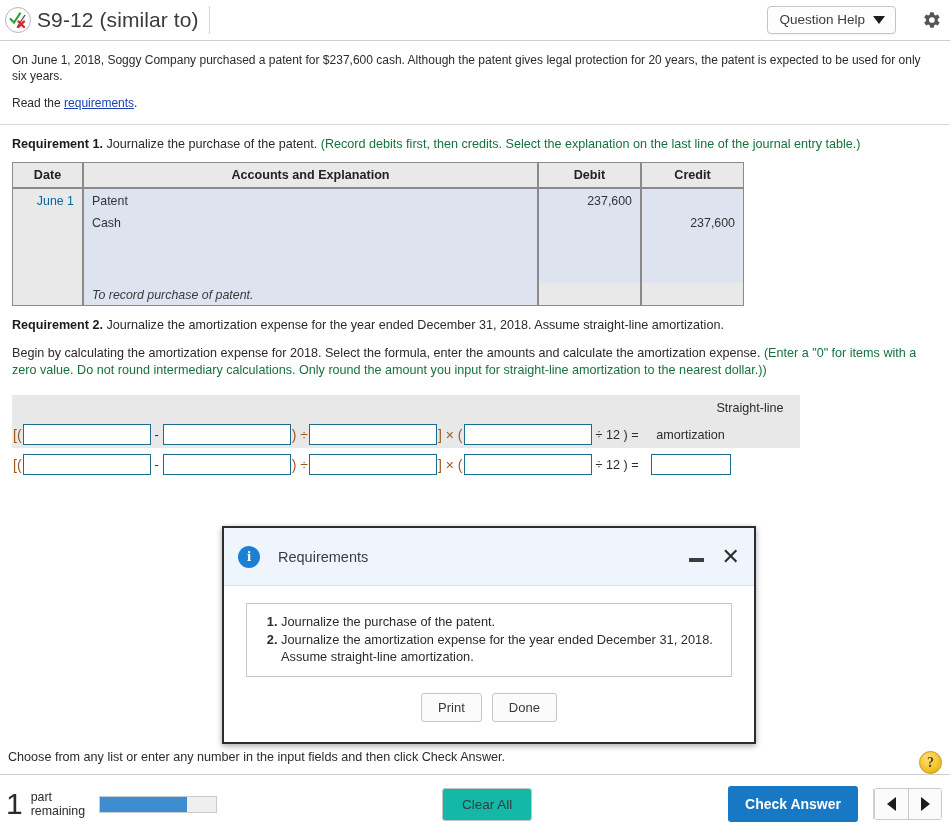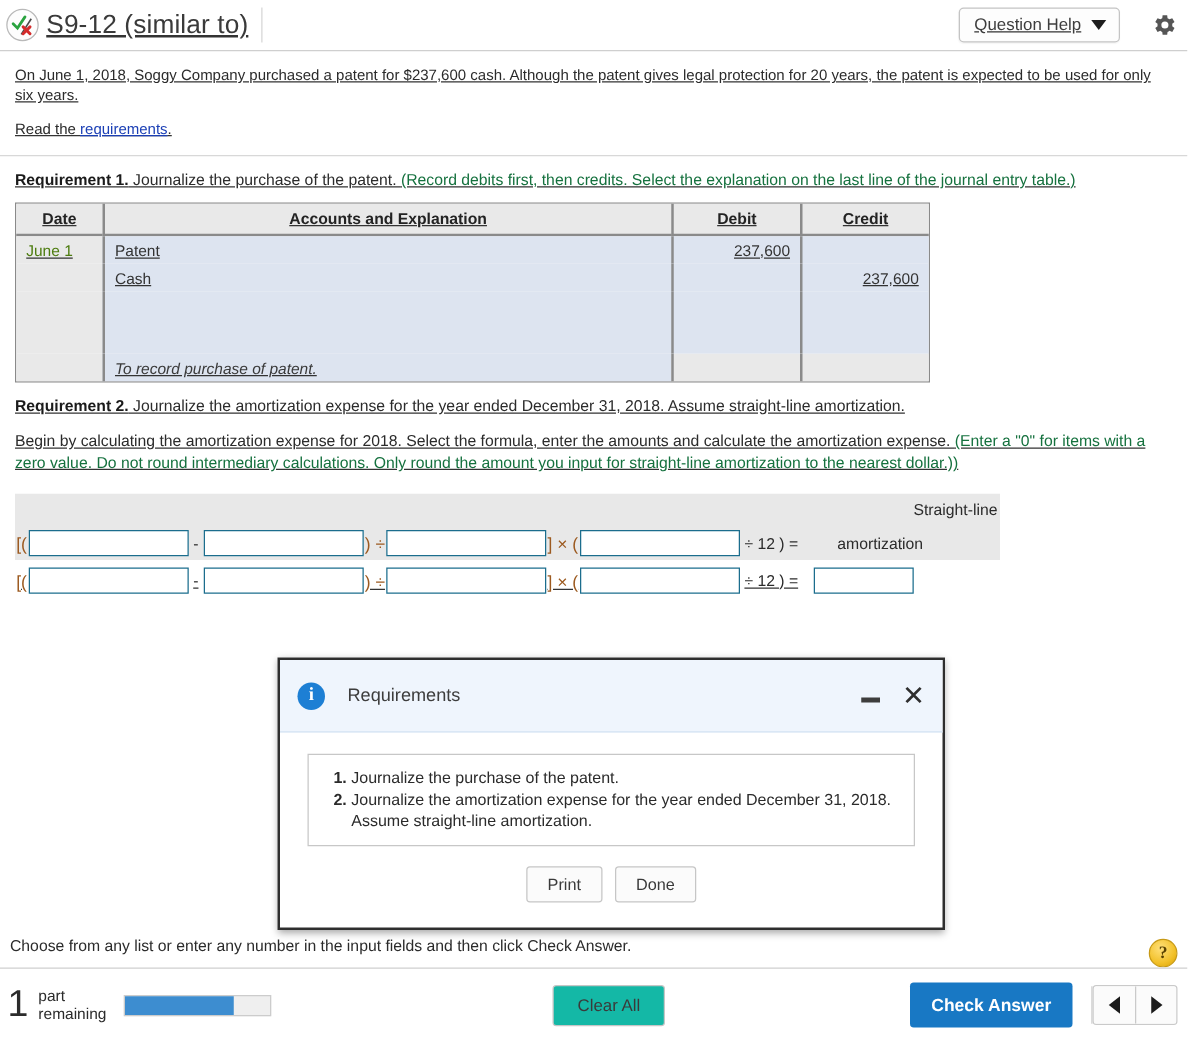--- a/index.html
+++ b/index.html
@@ -4,21 +4,21 @@
 <style>
   * { box-sizing: border-box; }
   html, body {
     margin: 0; padding: 0;
     width: 950px; height: 833px;
     background: #ffffff;
     font-family: "Liberation Sans", sans-serif;
     color: #333333;
     overflow: hidden;
   }
-  .page { position: relative; width: 950px; height: 811px; background:#fff;text-decoration:underline; }
+  .page { position: relative; width: 950px; height: 811px; background:#fff; }
 
   
   .header {
     position: relative;
     height: 41px;
     border-bottom: 1px solid #cfcfcf;
     display: flex; align-items: center;
     background: #fff;
   }
   .status-icon {
@@ -97,21 +97,21 @@
   .jtable th.sep, .jtable td.sep { border-left: 2px solid #8a8a8a; margin-left: 41px; }
   .jtable td {
     vertical-align: top;
     padding: 5px 8px 0 8px;
     height: 22px;
   }
   .col-date  { width: 69px;  background:#e9e9e9; }
   .col-acct  { width: 455px; background:#dde4f0; }
   .col-debit { width: 103px; background:#dde4f0; text-align: right; }
   .col-cred  { width: 103px; background:#dde4f0; text-align: right; }
-  .cell-date { text-align: left; color:#4d7c0f; }
+  .cell-date { text-align: right; color:#0369a1; }
   .indent { padding-left: 22px; }
   .expl { font-style: italic; color:#3a3a3a; }
   .grayfill { background: #e9e9e9 !important; }
   .jt-row-tall td { height: 50px; }
 
   
   .formula-wrap { margin-top: 16px; }
   .formula-head {
     background: #e8e8e8;
     height: 53px;
@@ -135,21 +135,21 @@
     font-family: "Liberation Sans", sans-serif;
     font-size: 12.5px;
     padding: 0 4px;
   }
   .fin-a { width: 128px; }
   .fin-b { width: 128px; }
   .fin-c { width: 128px; }
   .fin-d { width: 128px; }
   .fin-e { width: 80px; }
   .sl-label {
-    font-size: 12.6px; color:#2b2b2b; text-align:right;
+    font-size: 12.6px; color:#2b2b2b; text-align:center;
     width: 96px; line-height: 14px;
   }
   .sl-stack { position:absolute; right: 2px; top: 6px; width: 96px; text-align:center; }
 
   
   .modal {
     position: absolute;
     left: 222px; top: 526px;
     width: 534px; height: 218px;
     background: #ffffff;

